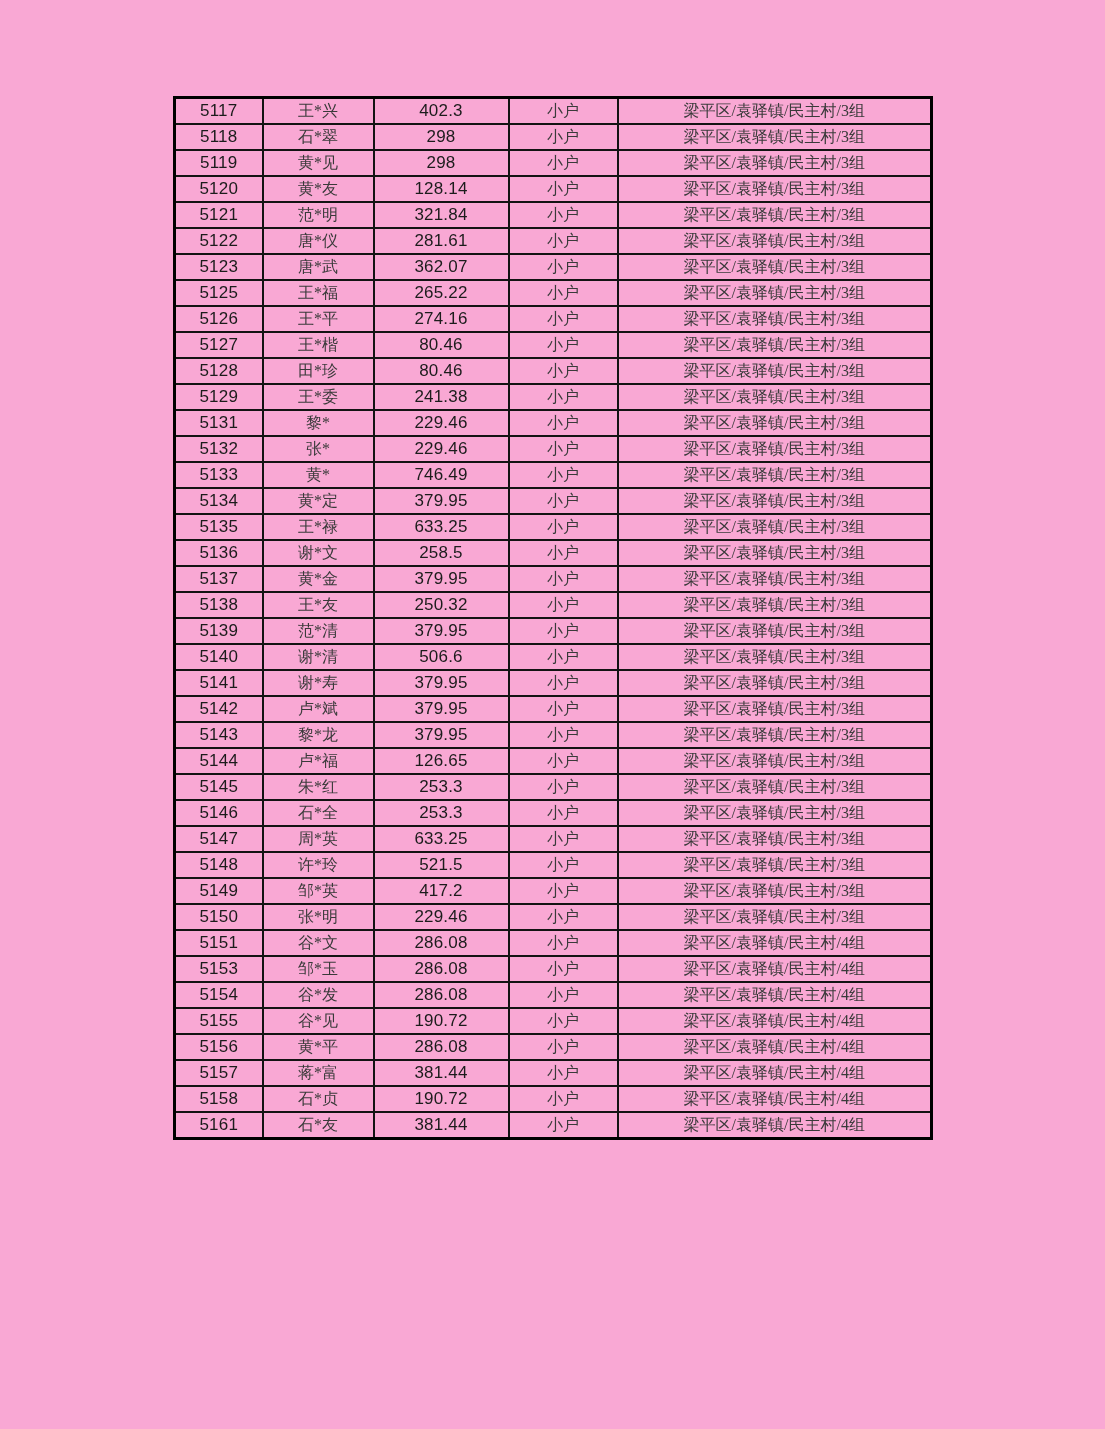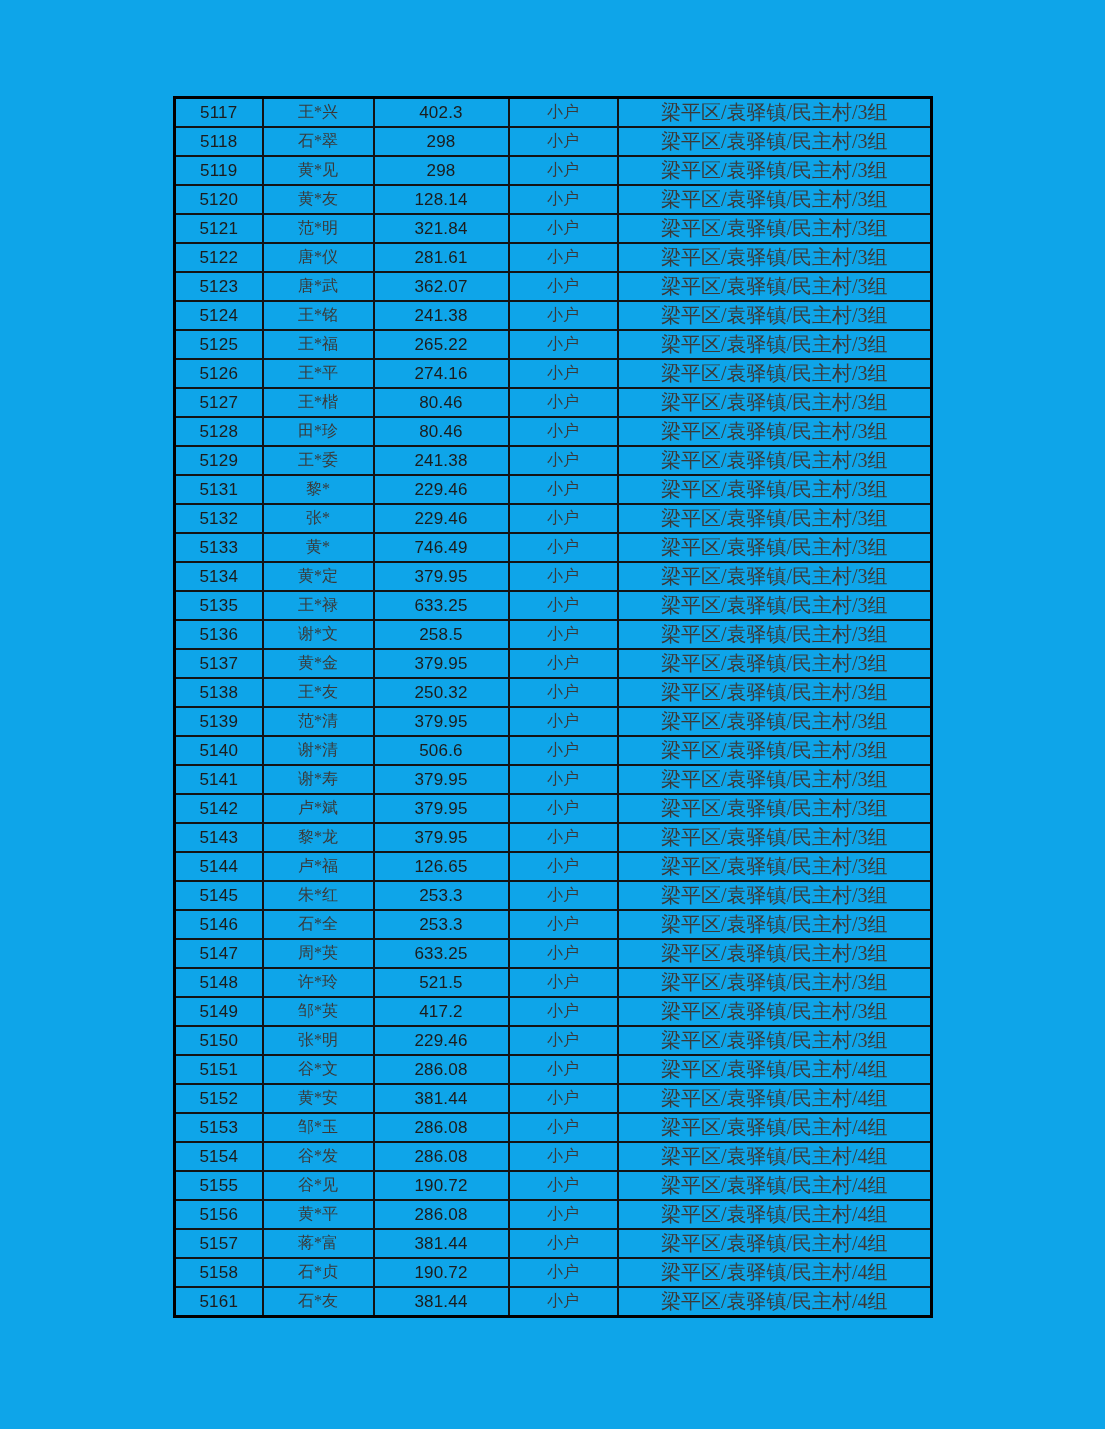--- a/index.html
+++ b/index.html
@@ -4,21 +4,21 @@
 <style>
   html, body {
     margin: 0;
     padding: 0;
     background: #ffffff;
   }
   .page {
     position: relative;
     width: 1105px;
     height: 1429px;
-    background: #0ea5e9;
+    background: #f9a8d4;
     overflow: hidden;
     font-family: "Liberation Sans", sans-serif;
   }
   table.data-table {
     position: absolute;
     left: 173px;
     top: 96px;
     width: 757px;
     border-collapse: collapse;
     table-layout: fixed;
@@ -38,21 +38,21 @@
     font-size: 17px;
     color: #1c1c1c;
     letter-spacing: 0.2px;
   }
   td.cjk {
     font-family: "Liberation Serif", serif;
     font-size: 16px;
     color: #3a3a3a;
   }
   td.cell-location {
-    font-size: 20px;
+    font-size: 16px;
   }
 </style>
 </head>
 <body>
 
 <div class="page">
   <table class="data-table">
     <colgroup>
       <col style="width:88px">
       <col style="width:111px">
@@ -104,27 +104,20 @@
           <td class="cjk cell-location">梁平区/袁驿镇/民主村/3组</td>
         </tr>
         <tr>
           <td class="num">5123</td>
           <td class="cjk">唐*武</td>
           <td class="num">362.07</td>
           <td class="cjk">小户</td>
           <td class="cjk cell-location">梁平区/袁驿镇/民主村/3组</td>
         </tr>
         <tr>
-          <td class="num">5124</td>
-          <td class="cjk">王*铭</td>
-          <td class="num">241.38</td>
-          <td class="cjk">小户</td>
-          <td class="cjk cell-location">梁平区/袁驿镇/民主村/3组</td>
-        </tr>
-        <tr>
           <td class="num">5125</td>
           <td class="cjk">王*福</td>
           <td class="num">265.22</td>
           <td class="cjk">小户</td>
           <td class="cjk cell-location">梁平区/袁驿镇/民主村/3组</td>
         </tr>
         <tr>
           <td class="num">5126</td>
           <td class="cjk">王*平</td>
           <td class="num">274.16</td>
@@ -289,27 +282,20 @@
           <td class="num">5150</td>
           <td class="cjk">张*明</td>
           <td class="num">229.46</td>
           <td class="cjk">小户</td>
           <td class="cjk cell-location">梁平区/袁驿镇/民主村/3组</td>
         </tr>
         <tr>
           <td class="num">5151</td>
           <td class="cjk">谷*文</td>
           <td class="num">286.08</td>
-          <td class="cjk">小户</td>
-          <td class="cjk cell-location">梁平区/袁驿镇/民主村/4组</td>
-        </tr>
-        <tr>
-          <td class="num">5152</td>
-          <td class="cjk">黄*安</td>
-          <td class="num">381.44</td>
           <td class="cjk">小户</td>
           <td class="cjk cell-location">梁平区/袁驿镇/民主村/4组</td>
         </tr>
         <tr>
           <td class="num">5153</td>
           <td class="cjk">邹*玉</td>
           <td class="num">286.08</td>
           <td class="cjk">小户</td>
           <td class="cjk cell-location">梁平区/袁驿镇/民主村/4组</td>
         </tr>

